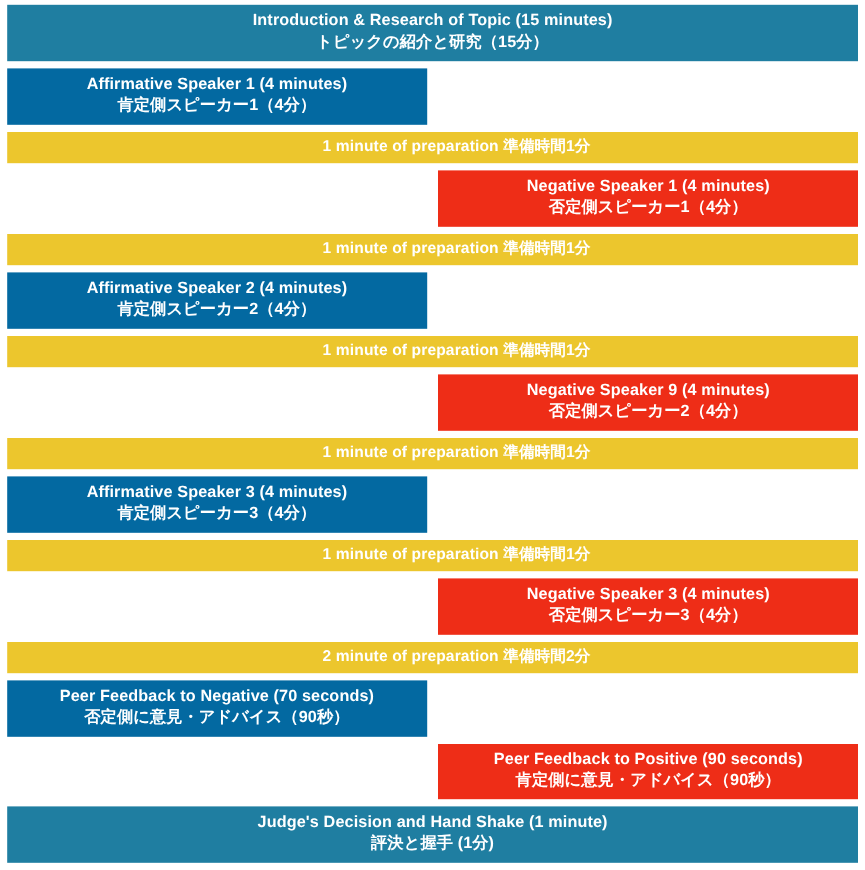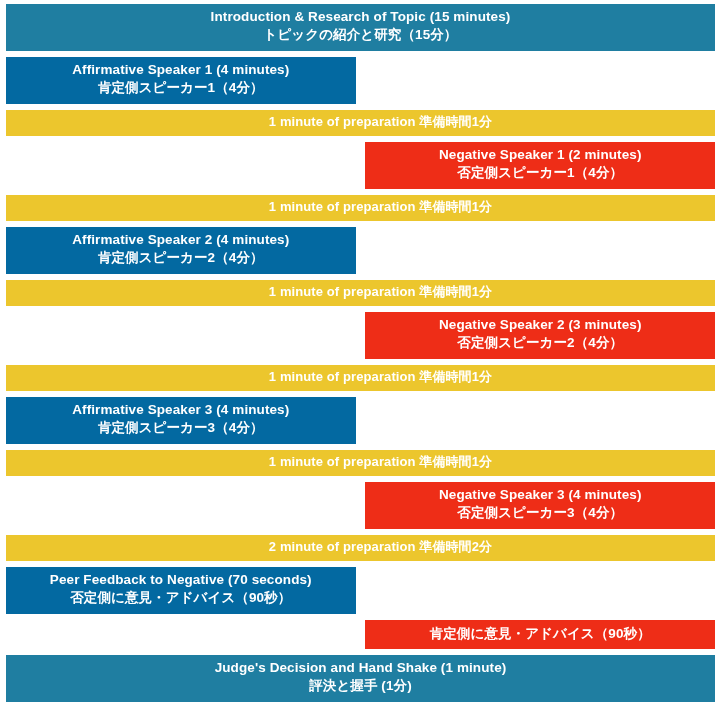--- a/index.html
+++ b/index.html
@@ -97,21 +97,21 @@
   </div>
 
   <div class="row prep">
     <div class="bar yellow w-full single-line">
       <span class="en">1 minute of preparation 準備時間1分</span>
     </div>
   </div>
 
   <div class="row">
     <div class="bar red w-right pad-left">
-      <span class="en">Negative Speaker 1 (2 minutes)</span>
+      <span class="en">Negative Speaker 1 (4 minutes)</span>
       <span class="ja">否定側スピーカー1（4分）</span>
     </div>
   </div>
 
   <div class="row prep">
     <div class="bar yellow w-full single-line">
       <span class="en">1 minute of preparation 準備時間1分</span>
     </div>
   </div>
 
@@ -123,21 +123,21 @@
   </div>
 
   <div class="row prep">
     <div class="bar yellow w-full single-line">
       <span class="en">1 minute of preparation 準備時間1分</span>
     </div>
   </div>
 
   <div class="row">
     <div class="bar red w-right pad-left">
-      <span class="en">Negative Speaker 2 (3 minutes)</span>
+      <span class="en">Negative Speaker 9 (4 minutes)</span>
       <span class="ja">否定側スピーカー2（4分）</span>
     </div>
   </div>
 
   <div class="row prep">
     <div class="bar yellow w-full single-line">
       <span class="en">1 minute of preparation 準備時間1分</span>
     </div>
   </div>
 
@@ -169,20 +169,21 @@
 
   <div class="row">
     <div class="bar green w-left">
       <span class="en">Peer Feedback to Negative (70 seconds)</span>
       <span class="ja">否定側に意見・アドバイス（90秒）</span>
     </div>
   </div>
 
   <div class="row">
     <div class="bar red w-right pad-left">
+      <span class="en">Peer Feedback to Positive (90 seconds)</span>
       <span class="ja">肯定側に意見・アドバイス（90秒）</span>
     </div>
   </div>
 
   <div class="row">
     <div class="bar teal w-full">
       <span class="en">Judge's Decision and Hand Shake (1 minute)</span>
       <span class="ja">評決と握手 (1分)</span>
     </div>
   </div>

